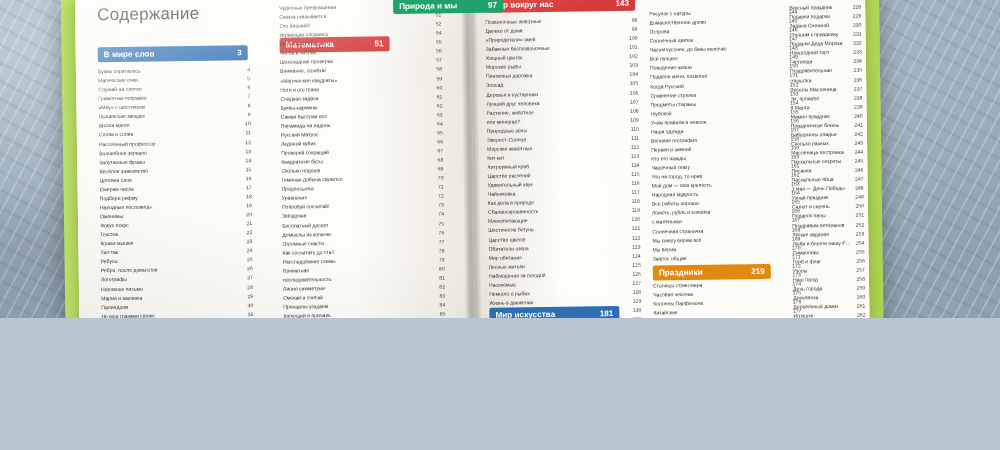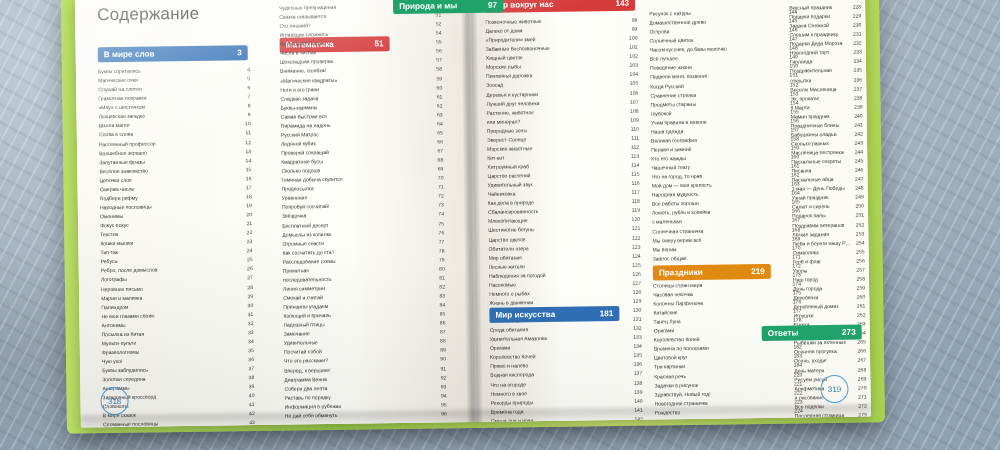--- a/index.html
+++ b/index.html
@@ -1,21 +1,21 @@
 <!DOCTYPE html>
 <html lang="ru"><head>
 <meta charset="utf-8">
 <style>
   html,body{margin:0;padding:0;}
   body{
     width:1000px;height:450px;overflow:hidden;
     font-family:"Liberation Sans", sans-serif;
     background:#b9c6cf;
   }
-  #scene{position:relative;width:1000px;height:450px;overflow:hidden;}
+  #scene{position:relative;width:1000px;height:318px;overflow:hidden;}
 
   
   .bg{
     position:absolute;inset:0;
     background:
       repeating-linear-gradient(118deg, rgba(255,255,255,.22) 0 2px, rgba(0,0,0,0) 2px 11px),
       repeating-linear-gradient(28deg, rgba(0,0,0,.05) 0 3px, rgba(0,0,0,0) 3px 16px),
       radial-gradient(120% 90% at 20% 10%, #c8d4dc 0%, #a9b9c6 45%, #8fa2b2 100%);
   }
   .bg2{

